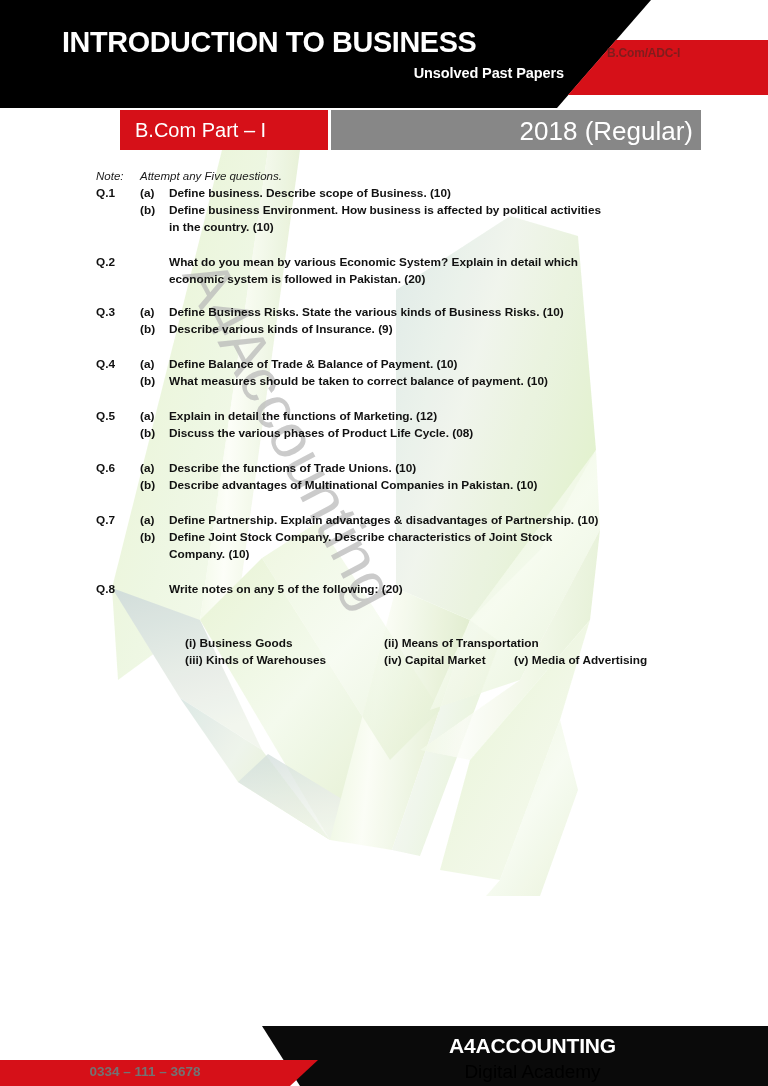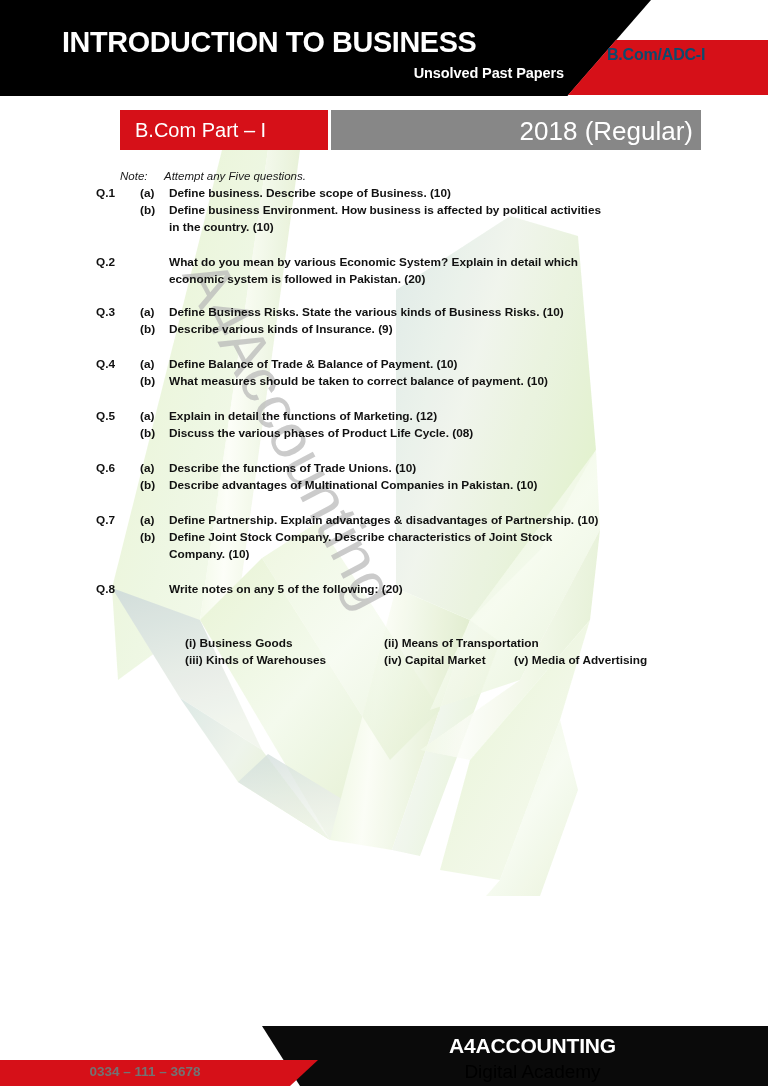--- a/index.html
+++ b/index.html
@@ -12,21 +12,21 @@
   #page {
     position: relative;
     width: 768px; height: 1086px;
     background: #ffffff;
     overflow: hidden;
   }
 
   
   #header {
     position: absolute; left: 0; top: 0;
-    width: 768px; height: 96px;
+    width: 768px; height: 108px;
     overflow: hidden;
   }
   .hdr-black {
     position: absolute; left: 0; top: 0;
     width: 768px; height: 108px;
     background: #000000;
     clip-path: polygon(0 0, 651px 0, 557px 108px, 0 108px);
   }
   
   .hdr-red-band {
@@ -51,22 +51,22 @@
     width: 502px;
     text-align: right;
     color: #ffffff;
     font-size: 14.5px;
     font-weight: bold;
     letter-spacing: -0.1px;
     white-space: nowrap;
   }
   .hdr-badge {
     position: absolute; left: 607px; top: 46px;
-    color: #0c4a6e;
-    font-size: 16px;
+    color: #7f1d1d;
+    font-size: 12px;
     font-weight: bold;
     letter-spacing: -0.2px;
     white-space: nowrap;
   }
 
   
   #subject-bar {
     position: absolute; left: 0; top: 110px;
     width: 768px; height: 40px; margin-left: 25px;
   }
@@ -119,21 +119,20 @@
   }
 
   
   #body {
     position: absolute; left: 0; top: 150px;
     width: 768px;
   }
   .note-row {
     position: absolute; left: 96px; top: 16px;
     white-space: nowrap;
-    margin-left: 24px;
   }
   .note-label {
     display: inline-block; width: 44px;
     font-size: 11.5px; font-style: italic; color: #1a1a1a;
   }
   .note-text {
     display: inline-block;
     font-size: 11.5px; font-style: italic; color: #1a1a1a;
   }
 

